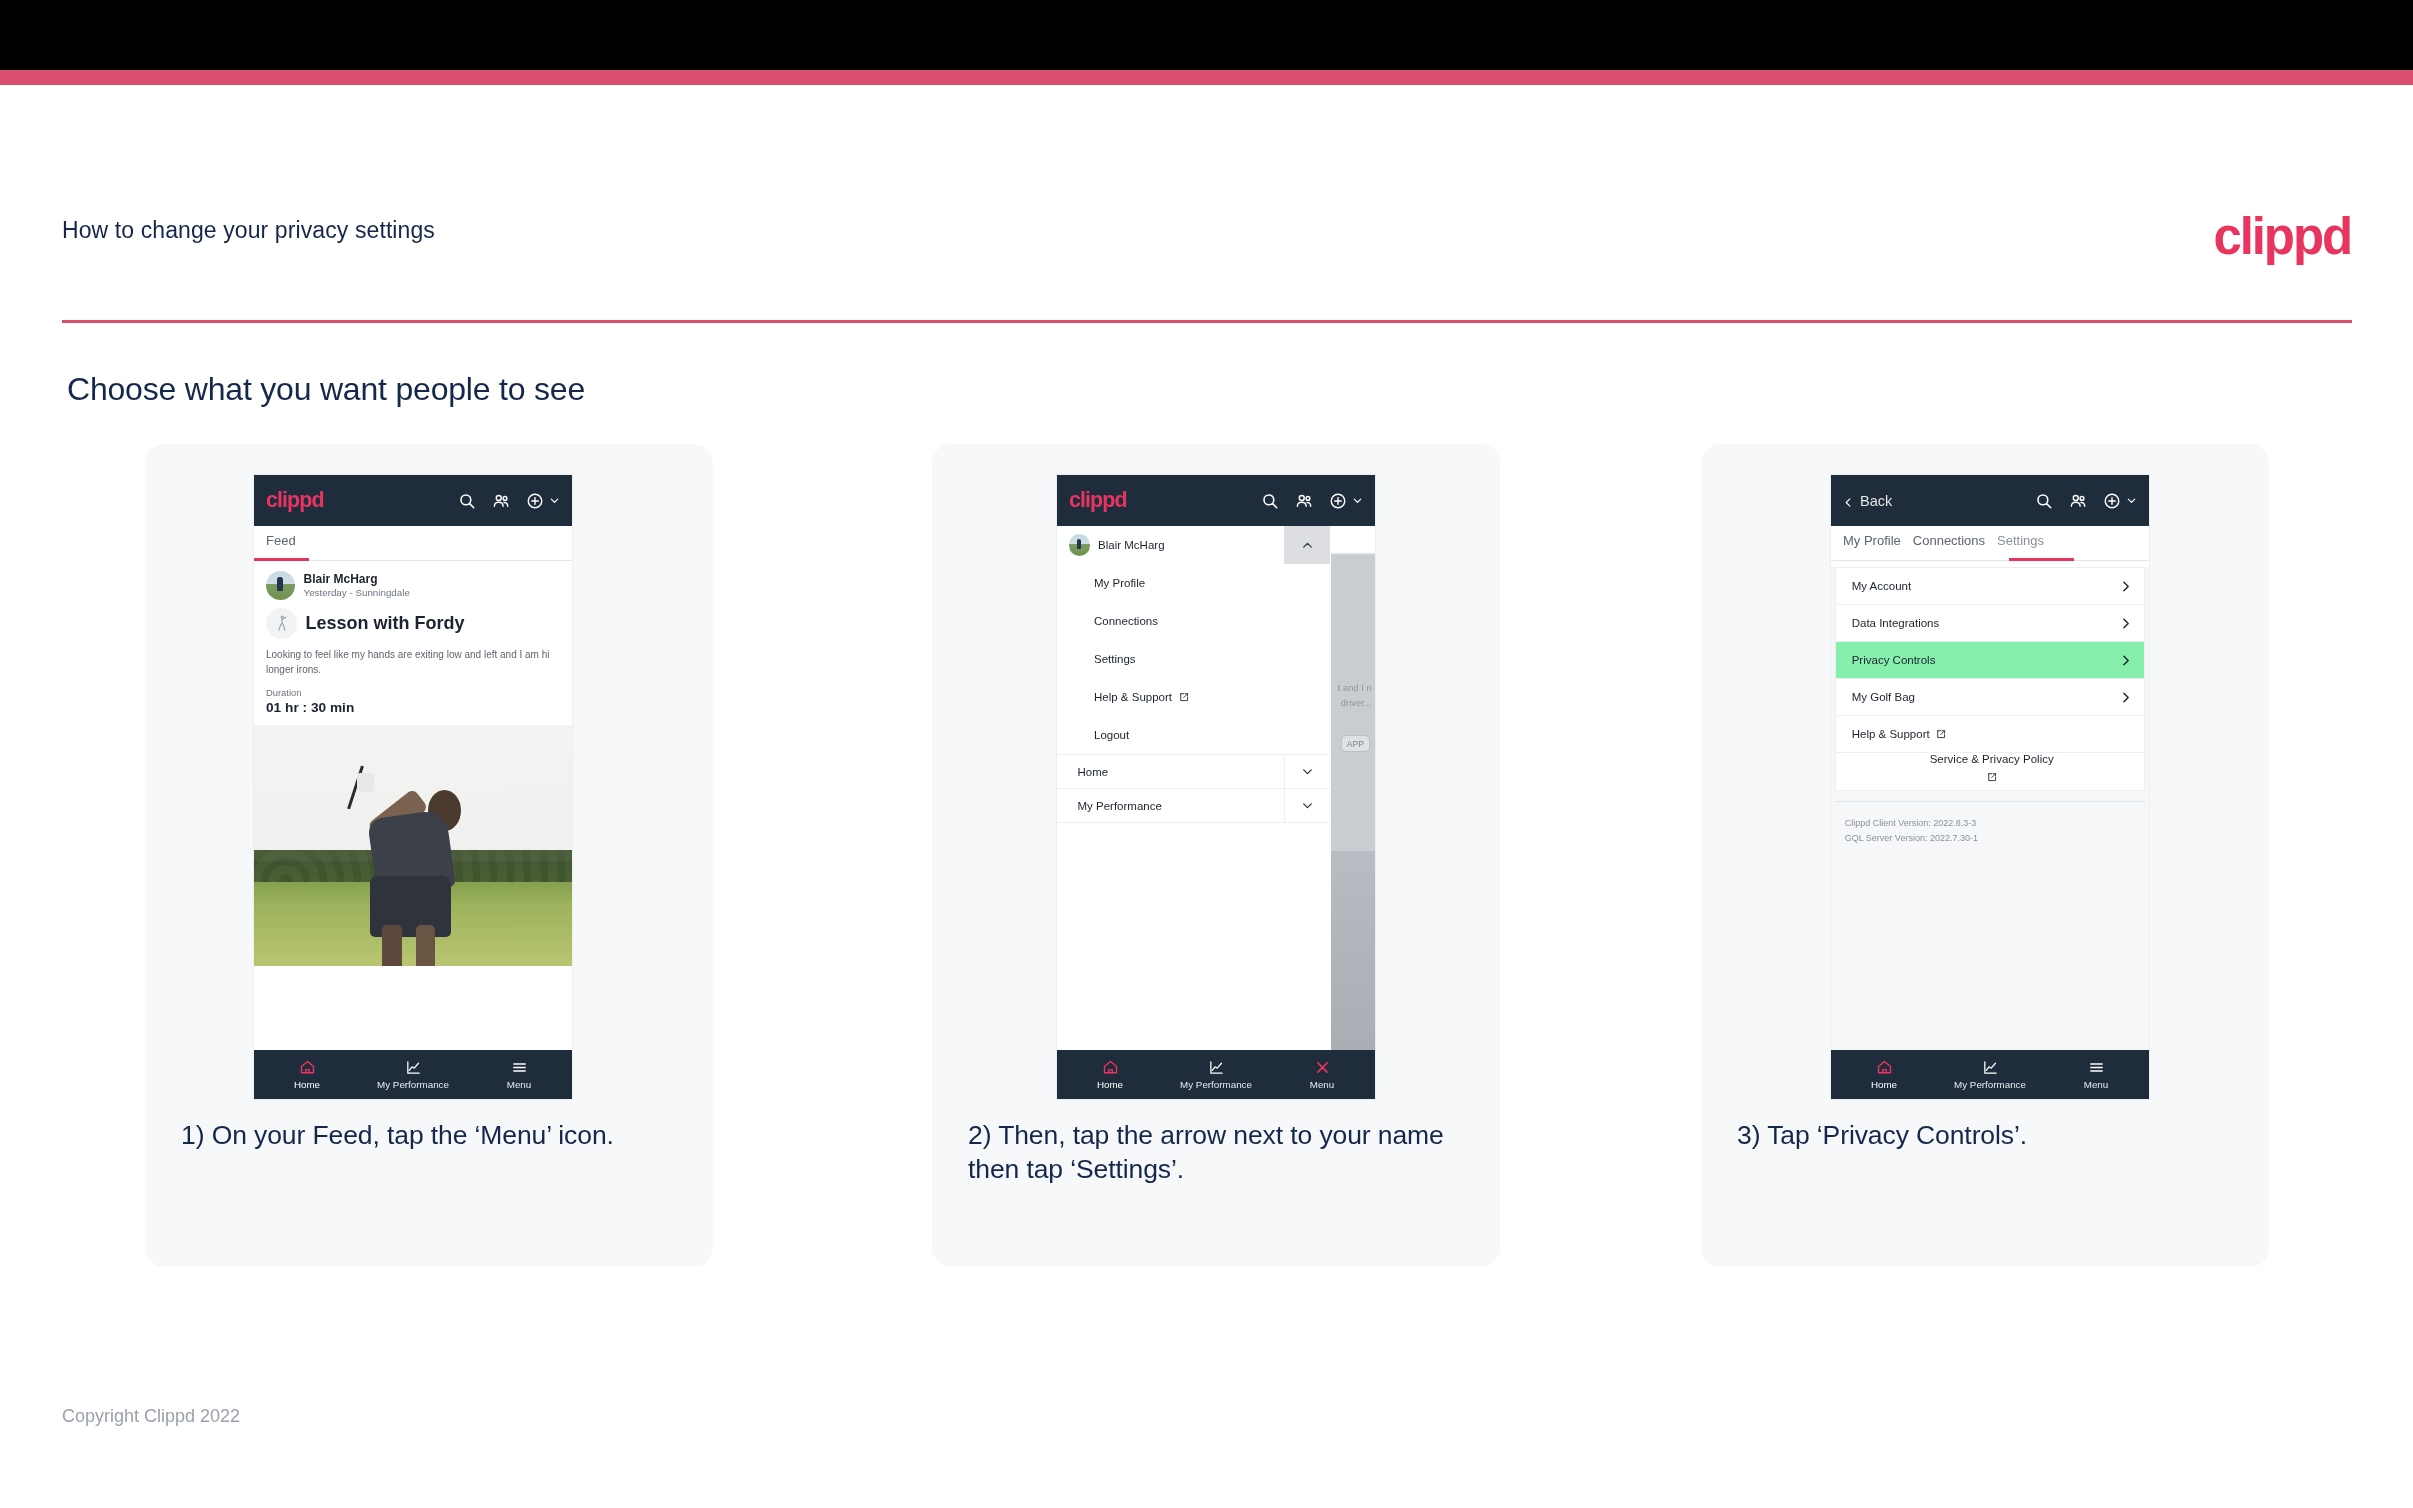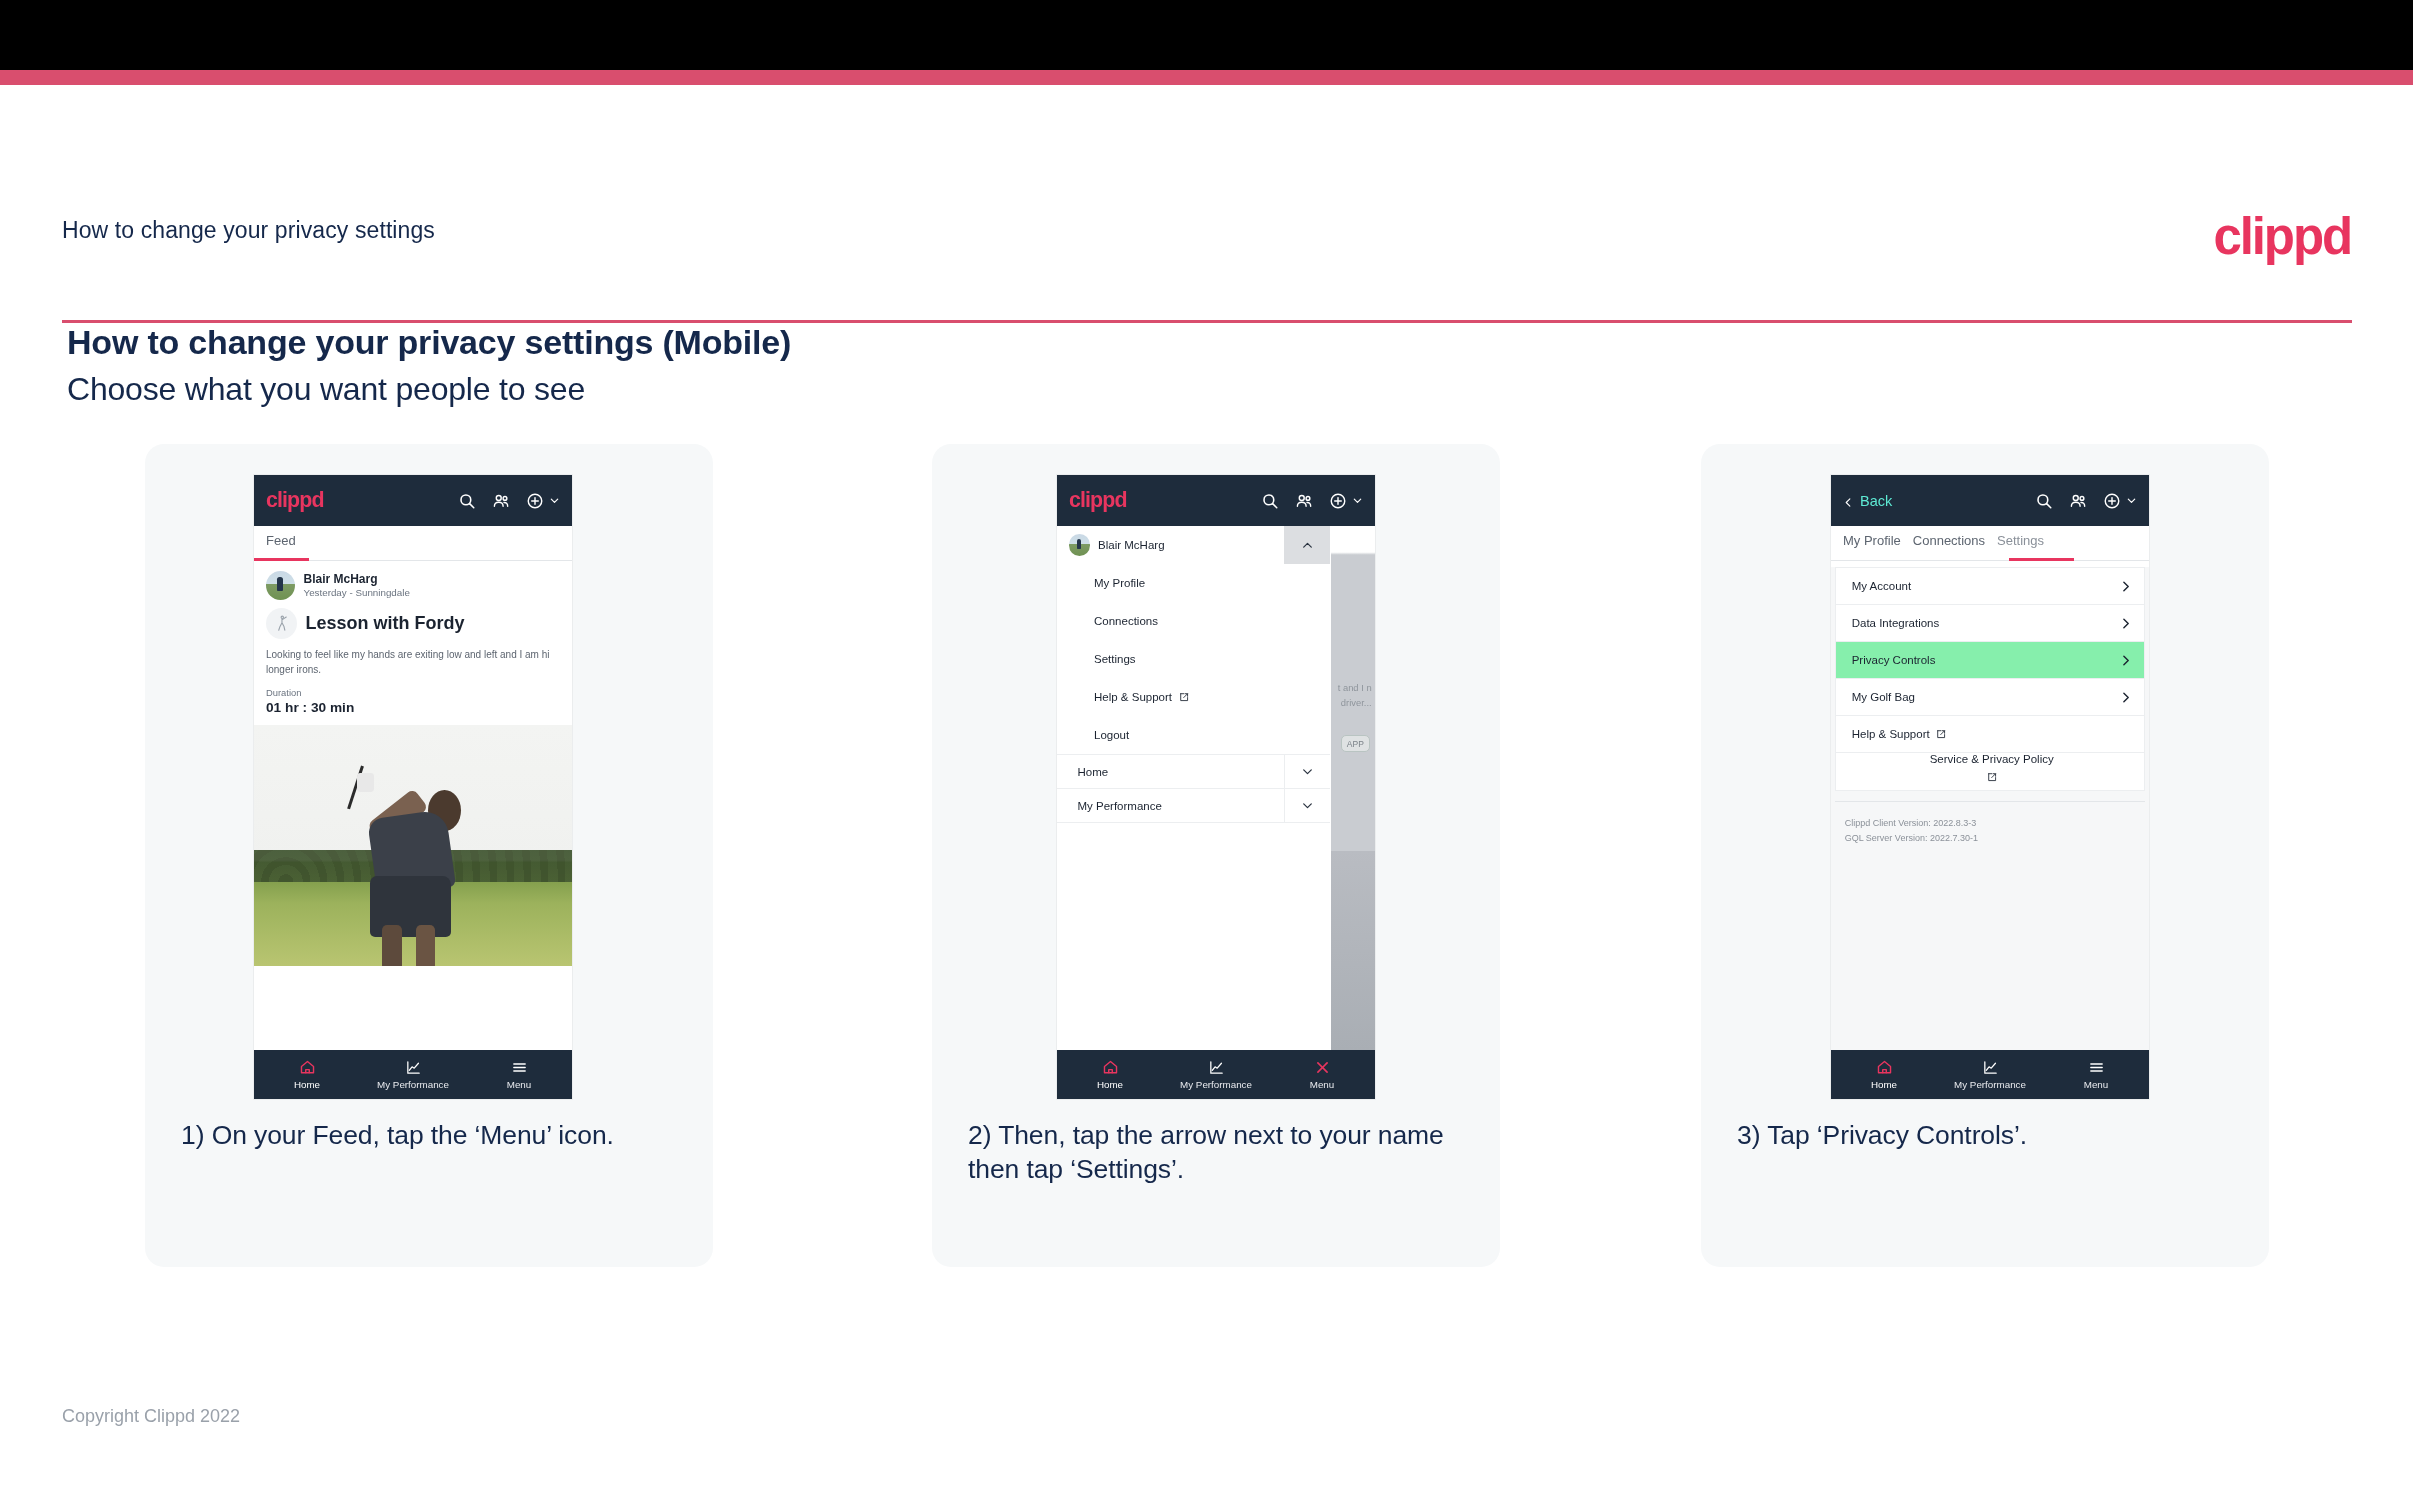--- a/index.html
+++ b/index.html
@@ -61,21 +61,21 @@
   }
   .card.c1 .phone { left: 109px; }
   .card.c2 .phone { left: 125px; }
   .card.c3 .phone { left: 130px; }
 
   .ph-appbar {
     position: relative; height: 51px; background: #1e2c3c;
     display: flex; align-items: center; padding: 0 12px;
   }
   .ph-logo { font-size: 21.4px; font-weight: 700; color: #e8355f; letter-spacing: -0.9px; line-height: 1; }
-  .ph-back { display: flex; align-items: center; gap: 6px; color: #5eead4; font-size: 14.5px; }
+  .ph-back { display: flex; align-items: center; gap: 6px; color: #e5e5e5; font-size: 14.5px; }
   .ph-icons { margin-left: auto; display: flex; align-items: center; gap: 16px; }
   .ic { width: 18px; height: 18px; display: block; }
   .ic svg { width: 100%; height: 100%; display: block; }
   .chev-sm { width: 11px; height: 11px; margin-left: -11px; }
 
   
   .ph-tabs { position: relative; display: flex; background: #fff; height: 35px; align-items: flex-start; padding-left: 12px; }
   .ph-tab { font-size: 13px; color: #5d6570; padding: 6.8px 12px 0 0; position: relative; }
   .ph-tab.first { padding-left: 0; }
   .ph-tabline { position: absolute; left: 0; bottom: 0; width: 100%; height: 0.9px; background: #e3e6e9; }
@@ -189,21 +189,20 @@
 
   <div class="topbar-black"></div>
   <div class="topbar-pink"></div>
 
   <div class="header">
     <div class="header-title">How to change your privacy settings</div>
     <div class="brand-logo">clippd</div>
     <div class="header-rule"></div>
   </div>
 
-  <div class="main-title">How to change your privacy settings (Mobile)</div>
   <div class="sub-title">Choose what you want people to see</div>
 
   <div class="cards">
 
     <div class="card c1">
       <div class="phone">
 
         <div class="ph-appbar">
           <div class="ph-logo">clippd</div>
           <div class="ph-icons">

